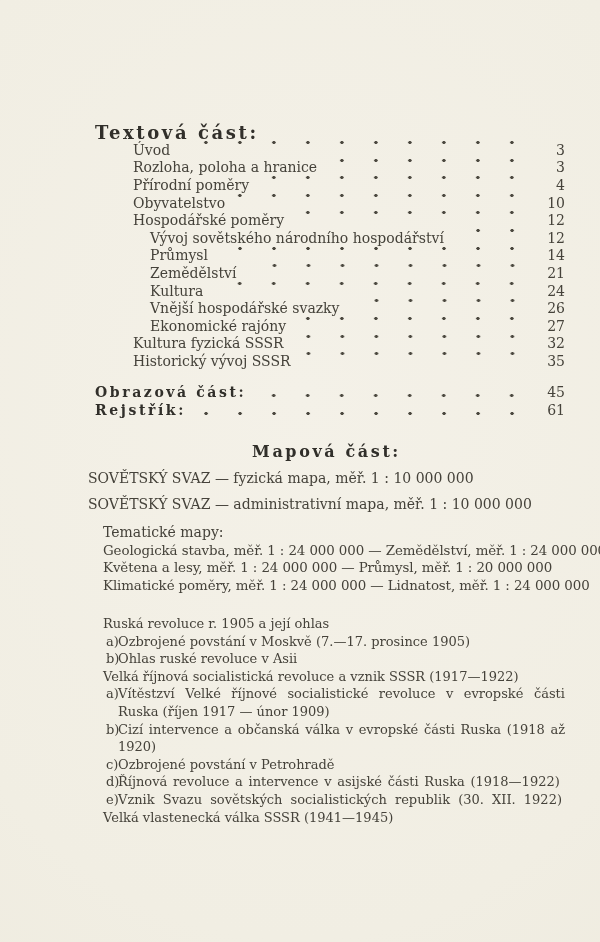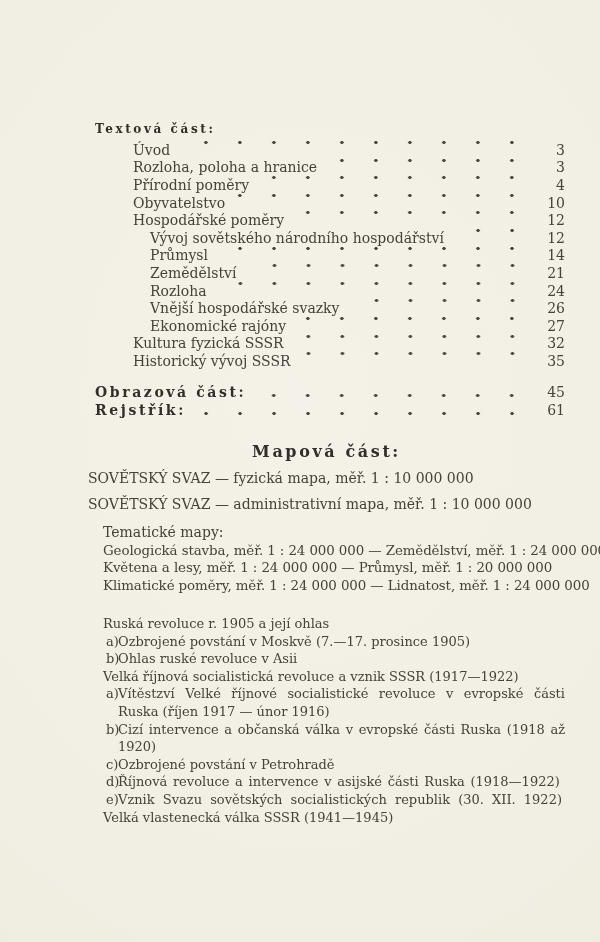--- a/index.html
+++ b/index.html
@@ -10,21 +10,21 @@
     color:#45423a;
     font-family:"DejaVu Serif", serif;
     font-size:14px;
   }
   .title{
     position:absolute;left:88px;top:68px;width:477px;
     text-align:center;font-weight:bold;font-size:19px;
     letter-spacing:8px;color:#312f2a;
   }
   .sec-head{
-    position:absolute;font-weight:bold;font-size:12px;
+    position:absolute;font-weight:bold;font-size:18px;
     letter-spacing:2.6px;color:#312f2a;white-space:nowrap;
   }
   .toc-head{left:95px;top:122px;}
   .map-head{left:88px;top:442px;width:477px;text-align:center;position:absolute;
     font-weight:bold;font-size:16px;letter-spacing:2.6px;color:#312f2a;}
   .toc-list{position:absolute;left:103px;top:141px;width:462px;}
   .trow{display:flex;align-items:center;height:17.6px;white-space:nowrap;margin-left:30px;}
   .trow.sub{padding-left:17px;}
   .lbl{white-space:nowrap;}
   .leader{
@@ -96,21 +96,21 @@
         <span class="lbl">Průmysl</span>
         <span class="leader"></span>
         <span class="pnum">14</span>
       </div>
     <div class="trow sub">
         <span class="lbl">Zemědělství</span>
         <span class="leader"></span>
         <span class="pnum">21</span>
       </div>
     <div class="trow sub">
-        <span class="lbl">Rozloha</span>
+        <span class="lbl">Kultura</span>
         <span class="leader"></span>
         <span class="pnum">24</span>
       </div>
     <div class="trow sub">
         <span class="lbl">Vnější hospodářské svazky</span>
         <span class="leader"></span>
         <span class="pnum">26</span>
       </div>
     <div class="trow sub">
         <span class="lbl">Ekonomické rajóny</span>
@@ -152,21 +152,21 @@
     <div>Květena a lesy, měř. 1 : 24 000 000 — Průmysl, měř. 1 : 20 000 000</div>
     <div>Klimatické poměry, měř. 1 : 24 000 000 — Lidnatost, měř. 1 : 24 000 000</div>
   </div>
 
   <div class="hist-block">
     <div class="h-top">Ruská revoluce r. 1905 a její ohlas</div>
     <div class="h-item"><span class="h-marker">a)</span><span>Ozbrojené povstání v Moskvě (7.—17. prosince 1905)</span></div>
     <div class="h-item"><span class="h-marker">b)</span><span>Ohlas ruské revoluce v Asii</span></div>
     <div class="h-top">Velká říjnová socialistická revoluce a vznik SSSR (1917—1922)</div>
     <div class="h-item jl"><span class="h-marker">a)</span><span>Vítěstzví Velké říjnové socialistické revoluce v evropské části</span></div>
-    <div class="h-cont">Ruska (říjen 1917 — únor 1916)</div>
+    <div class="h-cont">Ruska (říjen 1917 — únor 1909)</div>
     <div class="h-item jl"><span class="h-marker">b)</span><span>Cizí intervence a občanská válka v evropské části Ruska (1918 až</span></div>
     <div class="h-cont">1920)</div>
     <div class="h-item"><span class="h-marker">c)</span><span>Ozbrojené povstání v Petrohradě</span></div>
     <div class="h-item ws1"><span class="h-marker">d)</span><span>Říjnová revoluce a intervence v asijské části Ruska (1918—1922)</span></div>
     <div class="h-item ws2"><span class="h-marker">e)</span><span>Vznik Svazu sovětských socialistických republik (30. XII. 1922)</span></div>
     <div class="h-top">Velká vlastenecká válka SSSR (1941—1945)</div>
   </div>
 
 </div>
 

